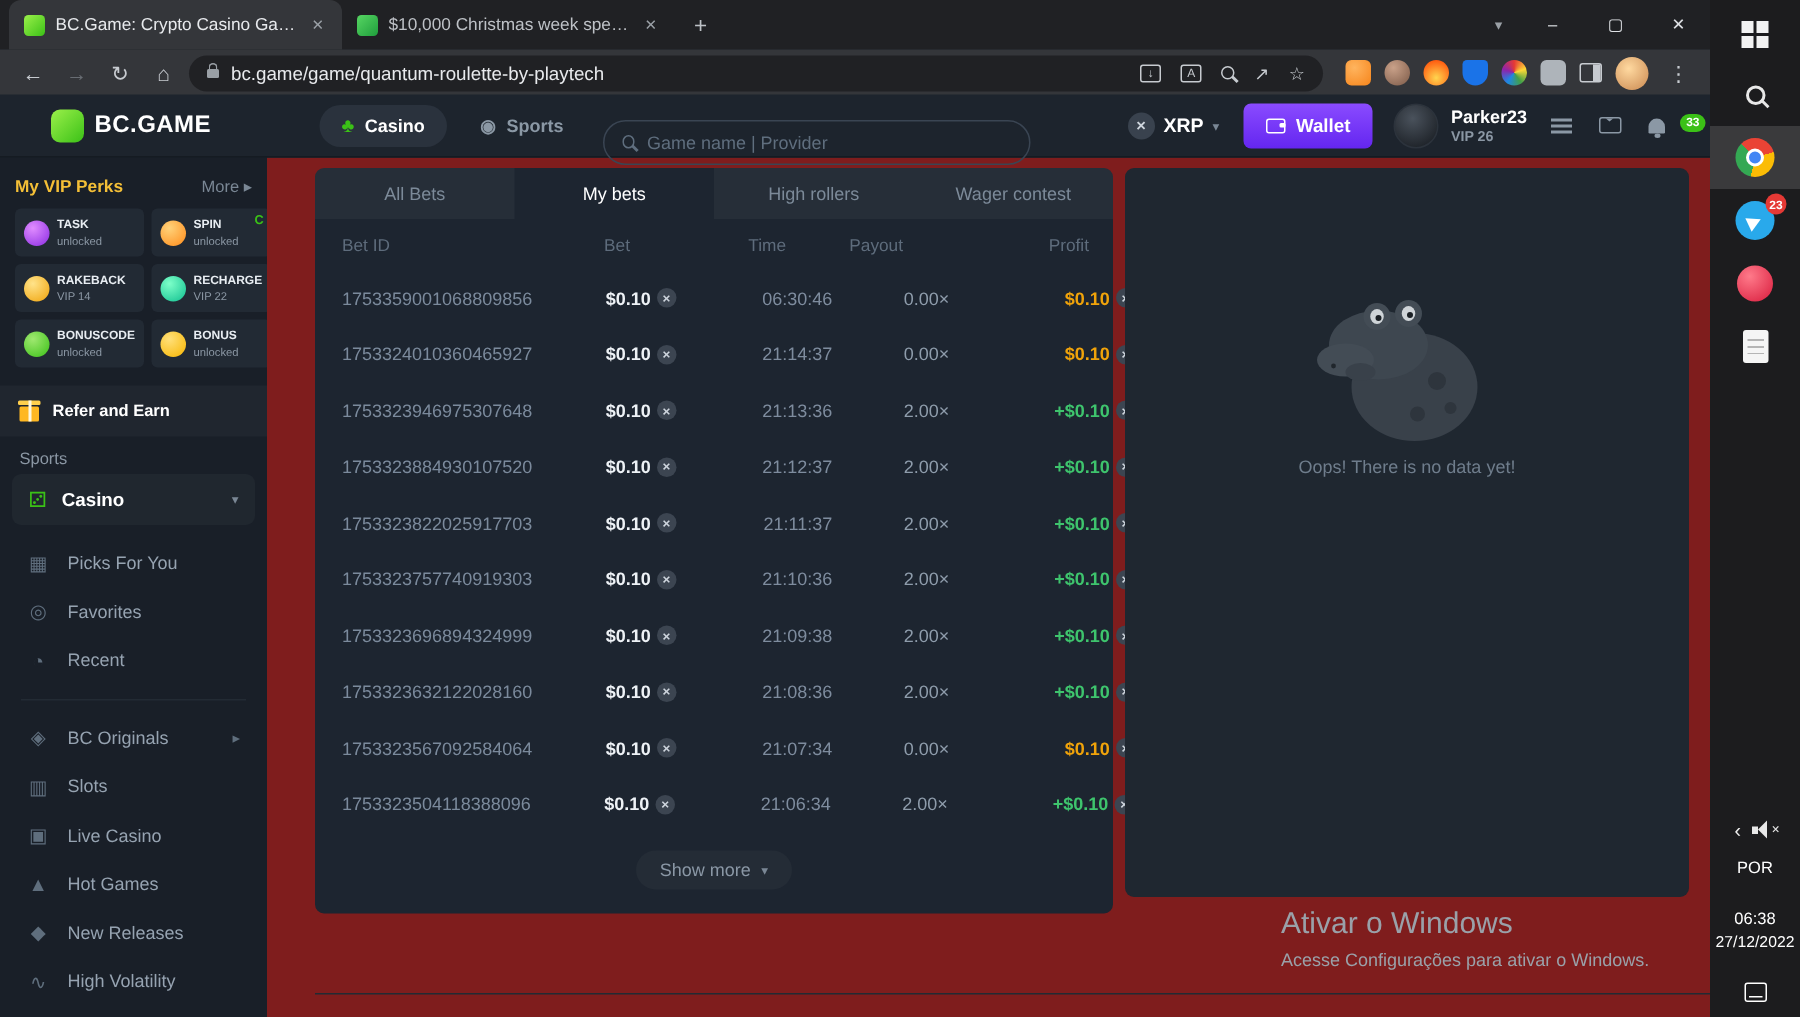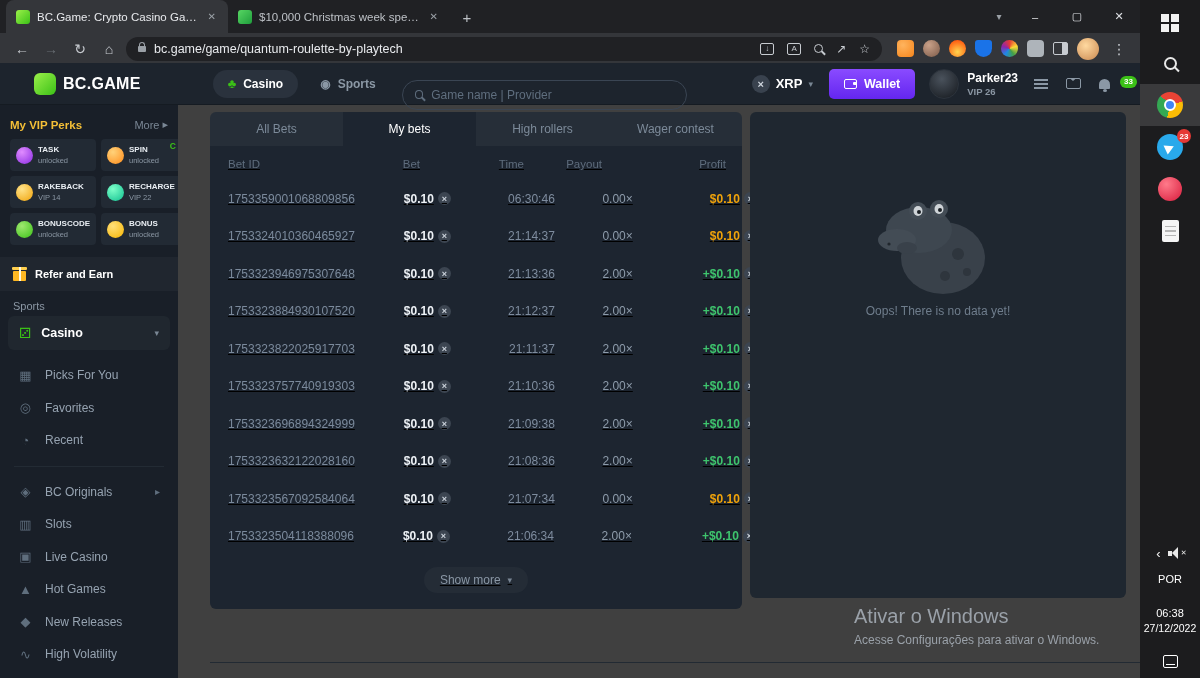--- a/index.html
+++ b/index.html
@@ -132,26 +132,26 @@
                 align-items:center; gap:10px; padding:0 11px; }
   .casino-glyph { color:#3bc117; font-size:14px; }
   .casino-label { color:#fff; font-weight:bold; font-size:12.5px; flex:1; }
   .menu { margin-top:9px; }
   .menu-item { height:32.5px; display:flex; align-items:center; gap:12px; padding:0 18px; color:#96a3b1; font-size:12px; }
   .menu-glyph { width:15px; color:#5f6e7d; font-size:13px; text-align:center; }
   .menu-chevron { margin-left:auto; color:#5f6e7d; font-size:10px; }
   .menu-divider { height:1px; background:#232b34; margin:9px 14px; }
 
   
-  .main { position:absolute; left:178px; top:105px; width:962px; height:573px; background:#404040; }
+  .main { position:absolute; left:178px; top:105px; width:962px; height:573px; background:#7f1d1d; }
   .bets { position:absolute; left:32px; top:7px; width:532px; }
   .btabs { display:flex; height:34px; background:#262e38; border-radius:6px 6px 0 0; overflow:hidden; }
   .btab { flex:1; display:flex; align-items:center; justify-content:center; color:#7c8a99; font-size:12px; }
   .btab.active { background:#1d2530; color:#fff; font-weight:normal; }
-  .bpanel { background:#1d2530; border-radius:0 0 6px 6px; padding-bottom:16px;text-decoration:underline; }
+  .bpanel { background:#1d2530; border-radius:0 0 6px 6px; padding-bottom:16px; }
   .grid-cols { display:grid; grid-template-columns:1fr 96px 104px 78px 124px; padding:0 16px 0 18px; }
   .brow-head { padding-top:12px; padding-bottom:10px; color:#5e6c7c; font-size:11.5px; }
   .brow-head span { justify-self:end; } .brow-head span:first-child { justify-self:start; }
   .brow { height:37.5px; align-items:center; font-size:12px; }
   .c-id { color:#7b8a9c; justify-self:start; }
   .c-bet { justify-self:end; display:flex; align-items:center; gap:4px; color:#eef2f6; font-weight:bold; }
   .c-time { justify-self:end; color:#7e8c9e; }
   .c-payout { justify-self:end; color:#8e9cab; }
   .c-profit { justify-self:end; display:flex; align-items:center; gap:4px; font-weight:bold; }
   .win .c-profit .amt { color:#3ec46d; }

